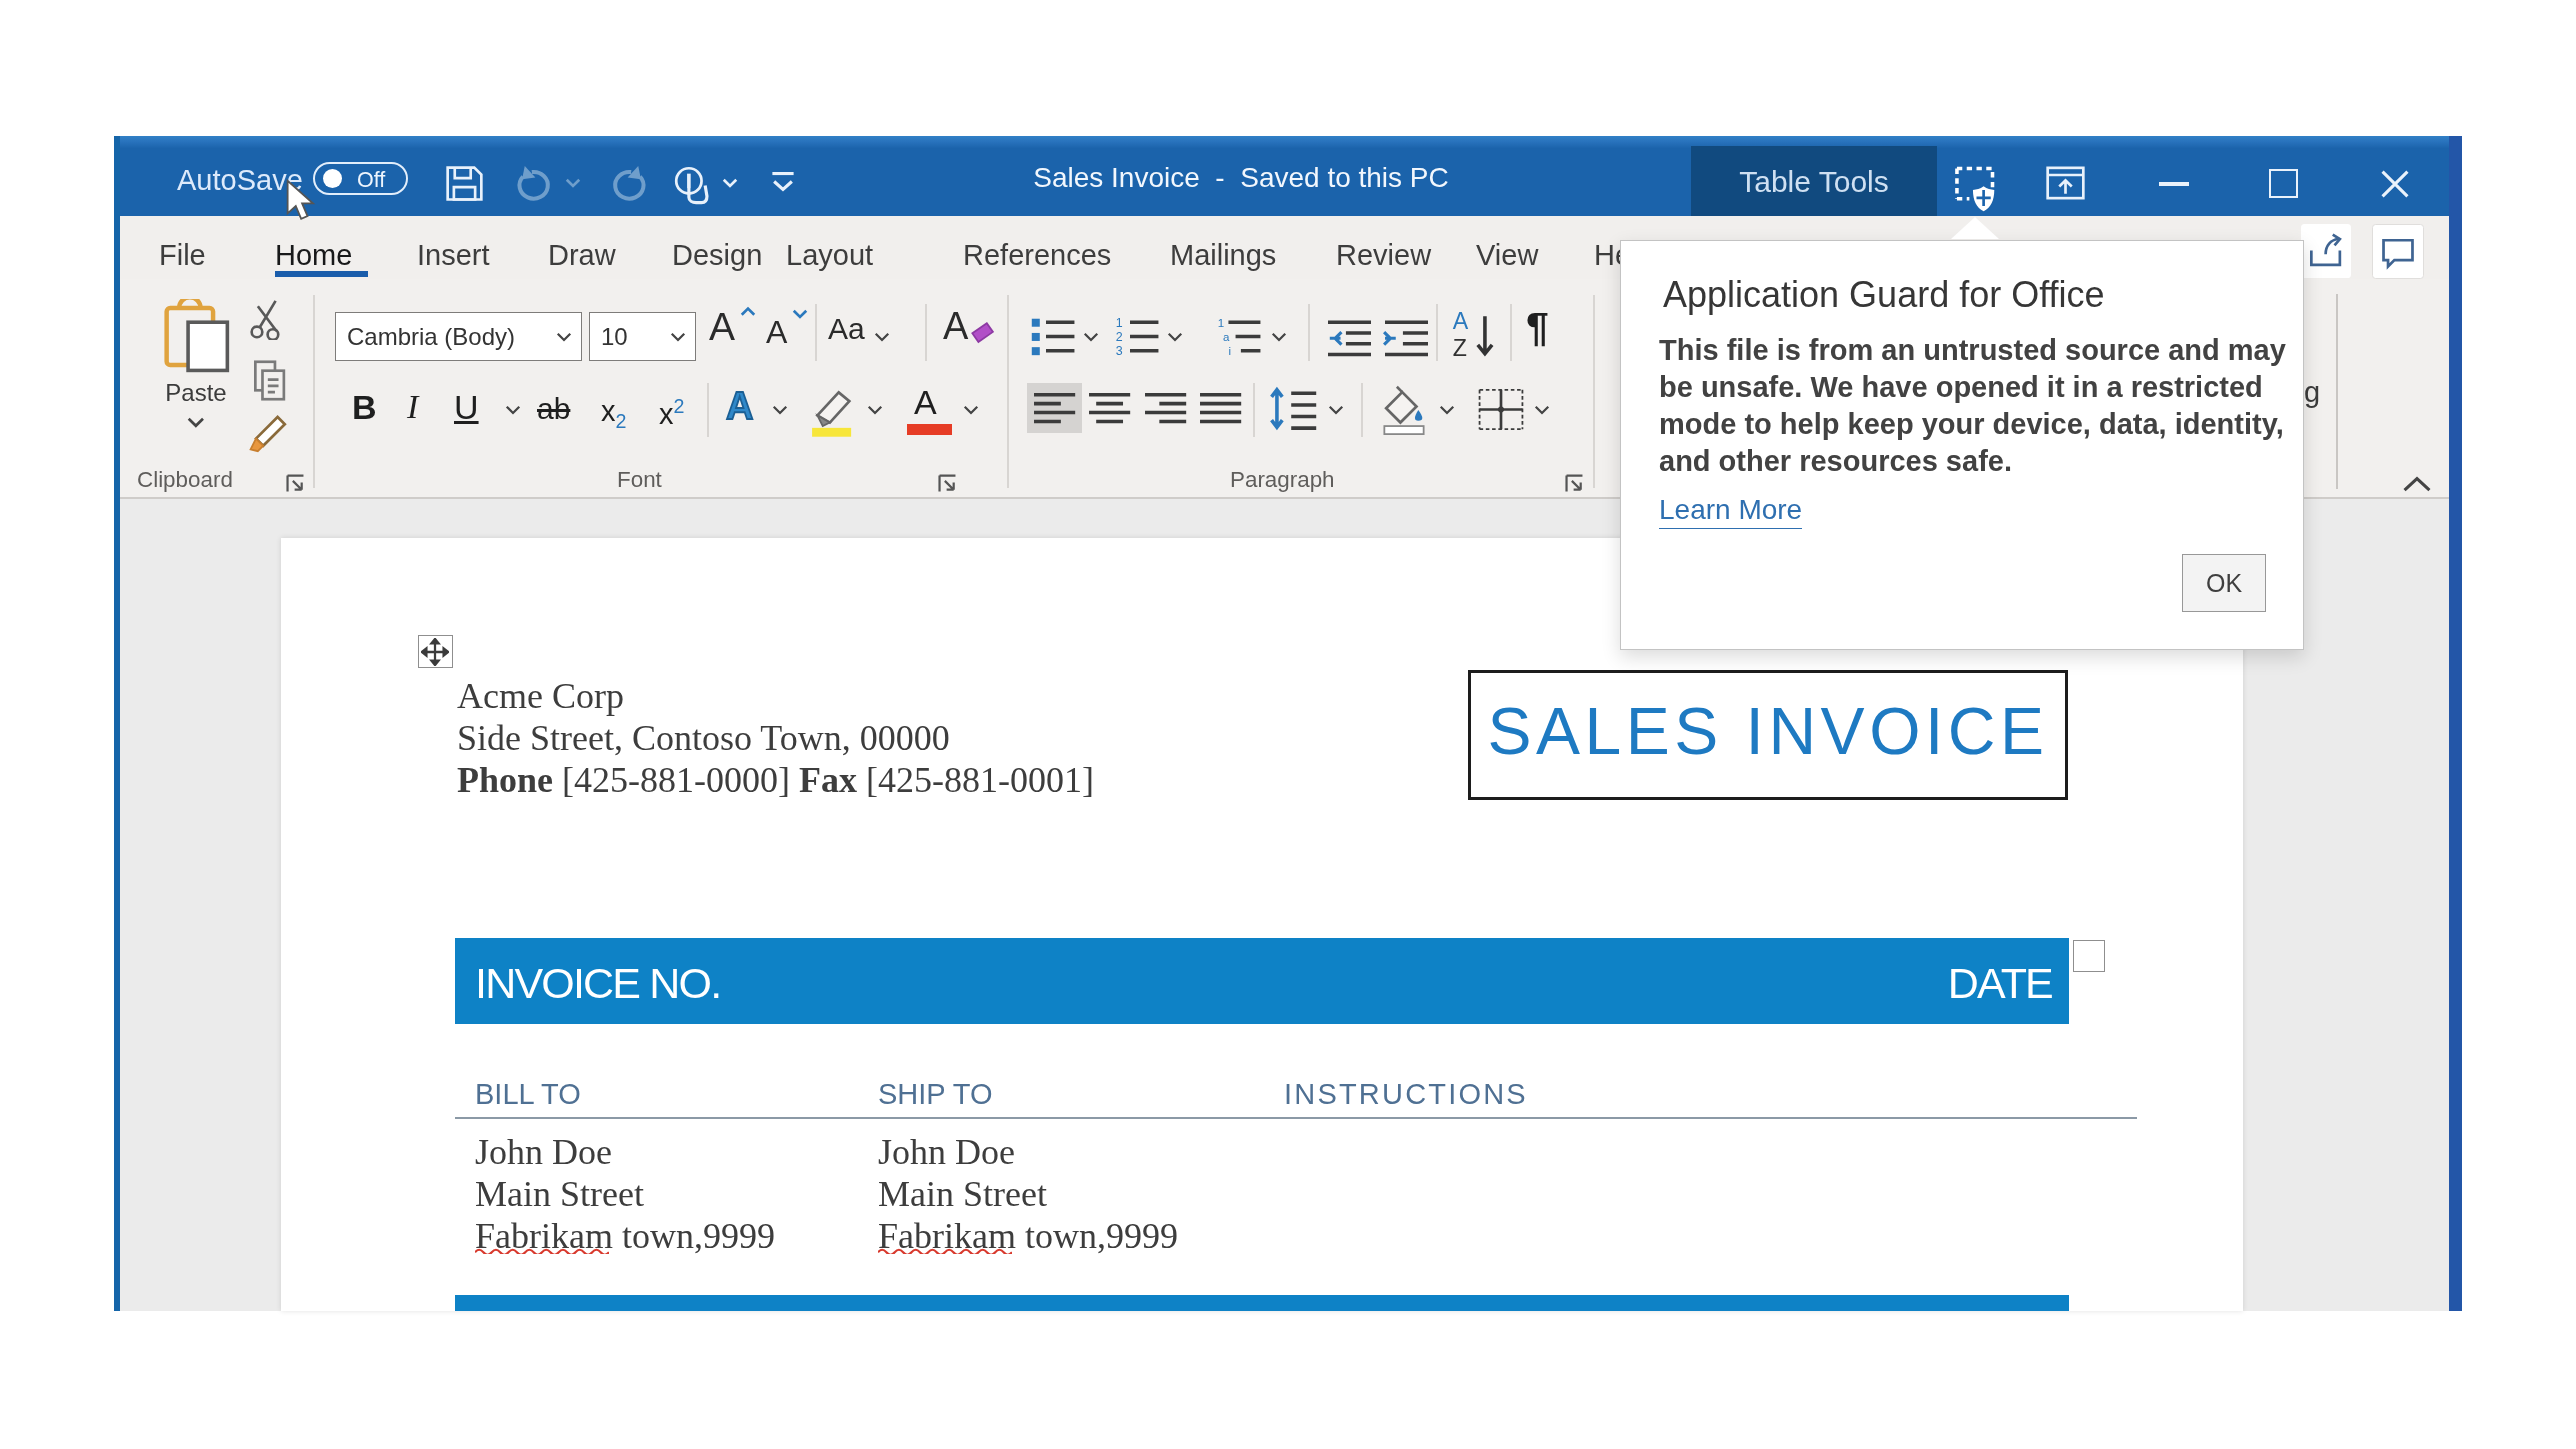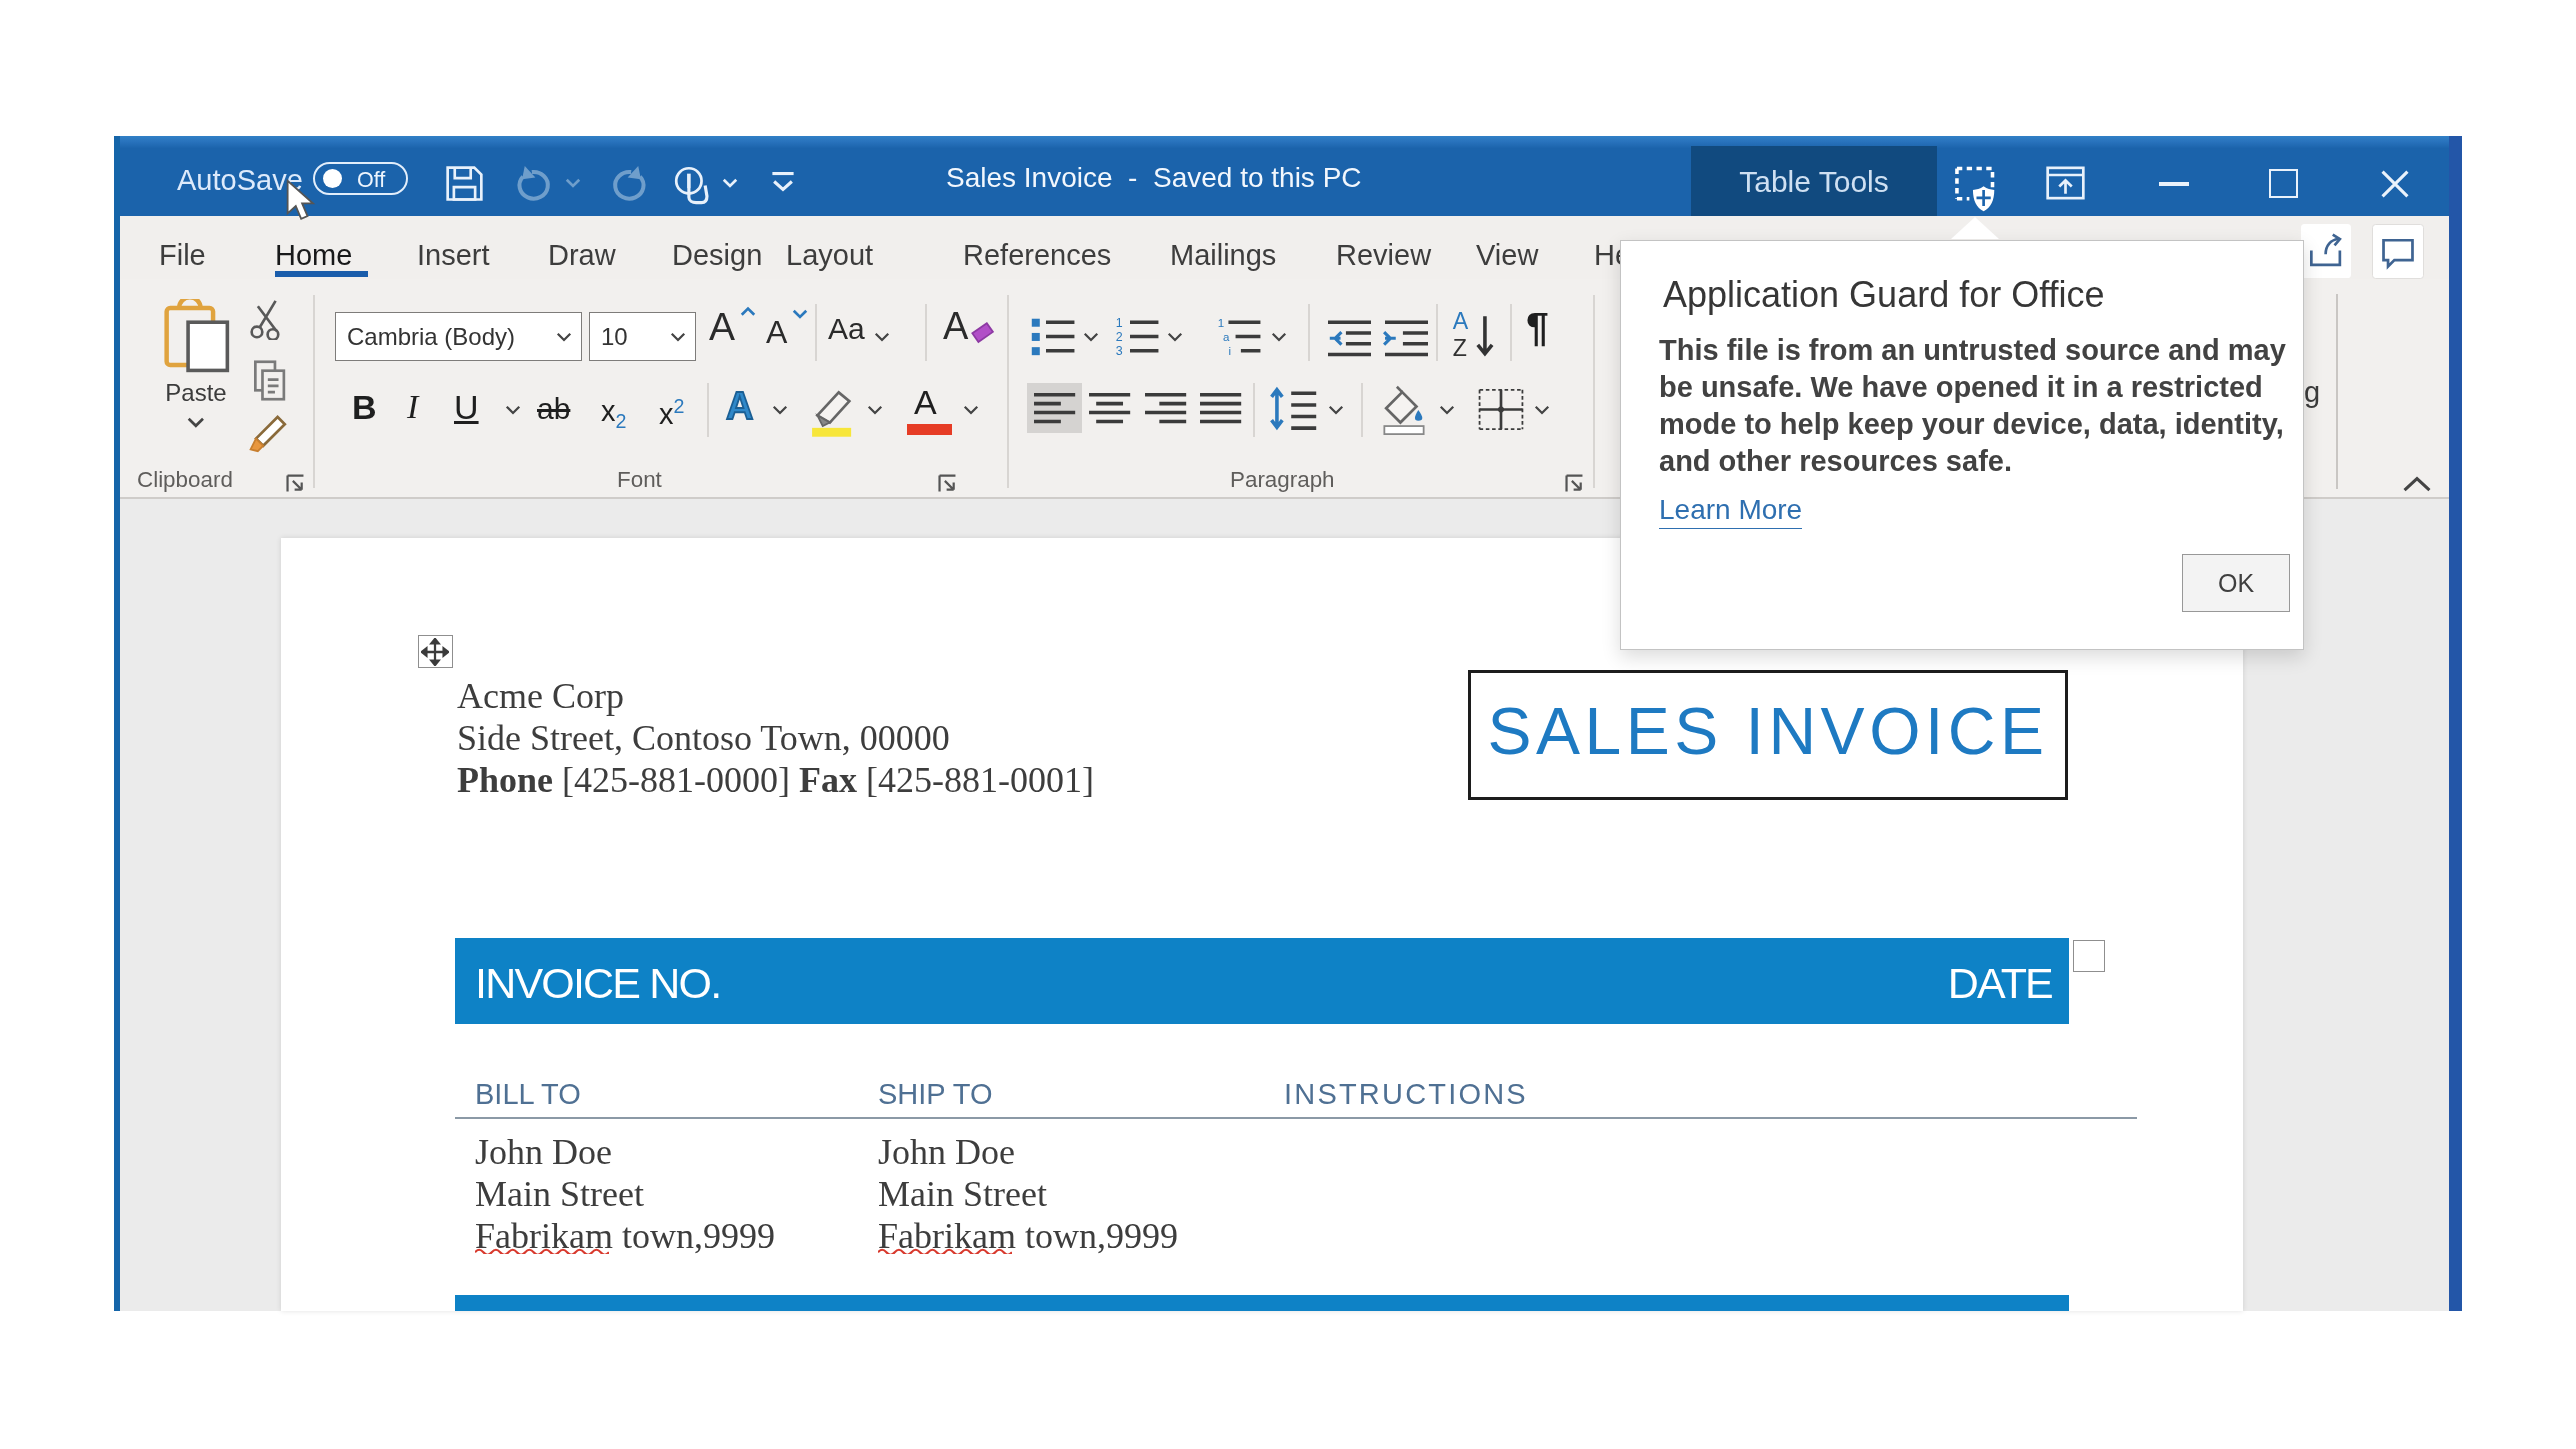--- a/index.html
+++ b/index.html
@@ -19,21 +19,21 @@
 
 <div class="abs" style="left:1691px;top:146px;width:246px;height:71px;background:#114a7f;"></div>
 <div class="abs" style="left:1691px;top:146px;width:246px;height:71px;color:#cfe0f2;font-size:30px;display:flex;align-items:center;justify-content:center;">Table Tools</div>
 
 <div class="abs" style="left:177px;top:164px;color:#ddeafb;font-size:29px;">AutoSave</div>
 
 <div class="abs" style="left:313px;top:162px;width:95px;height:33px;border:2.7px solid #e2eefb;border-radius:17px;"></div>
 <div class="abs" style="left:323px;top:169px;width:19px;height:19px;border-radius:50%;background:#ffffff;"></div>
 <div class="abs" style="left:357px;top:168px;color:#eef5fd;font-size:21.5px;">Off</div>
 
-<div class="abs" style="left:946px;top:162px;width:590px;color:#f2f7fd;font-size:28px;white-space:nowrap;">Sales Invoice &nbsp;-&nbsp; Saved to this PC</div>
+<div class="abs" style="left:946px;top:162px;width:590px;text-align:center;color:#f2f7fd;font-size:28px;white-space:nowrap;">Sales Invoice &nbsp;-&nbsp; Saved to this PC</div>
 
 <svg class="abs" style="left:444px;top:164px;" width="41" height="39" viewBox="0 0 46 44" fill="none" stroke="#e8f1fb" stroke-width="3">
   <path d="M4 4 h30 l8 8 v28 h-38 z"></path>
   <path d="M12 4 v12 h18 v-12"></path>
   <path d="M11 26 h24 v14 h-24 z"></path>
 </svg>
 
 <svg class="abs" style="left:512px;top:165px;" width="45" height="39" viewBox="0 0 50 44" fill="none" stroke="#6f9ecb" stroke-width="4.5">
   <path d="M12 13 a16 15 0 1 0 10 -5"></path>
   <path d="M14 1 L11 16 L26 14" fill="#6f9ecb" stroke="none"></path>
@@ -356,14 +356,14 @@
 
 <svg class="abs" style="left:284px;top:179px;" width="38" height="47" viewBox="0 0 42 52">
   <path d="M4 2 L4 38 L13 30 L19 44 L26 41 L20 27 L32 27 Z" fill="#ffffff" stroke="#555" stroke-width="2"></path>
 </svg>
 
 <div class="abs" style="left:1620px;top:240px;width:684px;height:410px;background:#ffffff;border:1.8px solid #c3c3c3;box-shadow:0 7.2px 18px rgba(0,0,0,0.14);"></div>
 <div class="abs" style="left:1951px;top:217px;width:0;height:0;border-left:24px solid transparent;border-right:24px solid transparent;border-bottom:22.4px solid #ffffff;"></div>
 <div class="abs" style="left:1663px;top:274px;color:#363636;font-size:36px;">Application Guard for Office</div>
 <div class="abs" style="left:1659px;top:332px;color:#424242;font-size:29px;line-height:37px;font-weight:bold;">This file is from an untrusted source and may<br>be unsafe. We have opened it in a restricted<br>mode to help keep your device, data, identity,<br>and other resources safe.</div>
 <div class="abs" style="left:1659px;top:494px;color:#2e6fb0;font-size:28px;border-bottom:1.8px solid #2e6fb0;padding-bottom:1.8px;text-align:right;">Learn More</div>
-<div class="abs" style="left:2182px;top:554px;width:108px;height:58px;background:#f3f3f3;border:1.8px solid #989898;display:flex;align-items:center;justify-content:center;color:#3f3f3f;font-size:25px;">OK</div>
+<div class="abs" style="left:2182px;top:554px;width:84px;height:58px;background:#f3f3f3;border:1.8px solid #989898;display:flex;align-items:center;justify-content:center;color:#3f3f3f;font-size:25px;">OK</div>
 
 
 </body></html>

